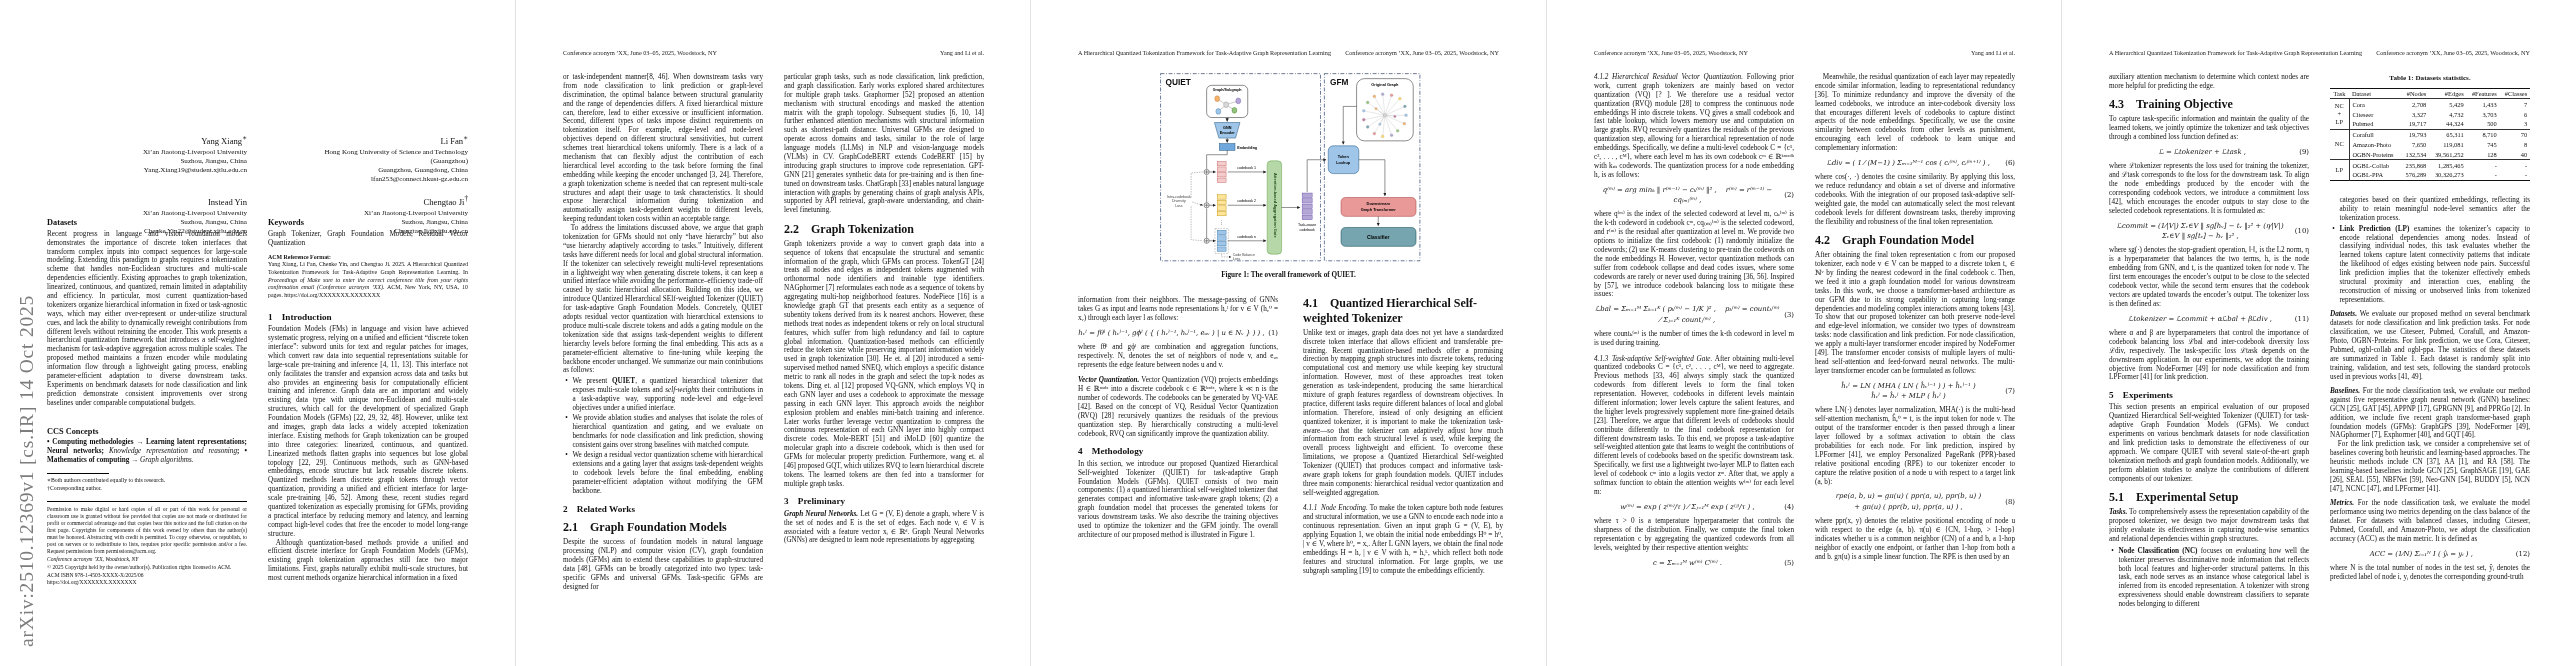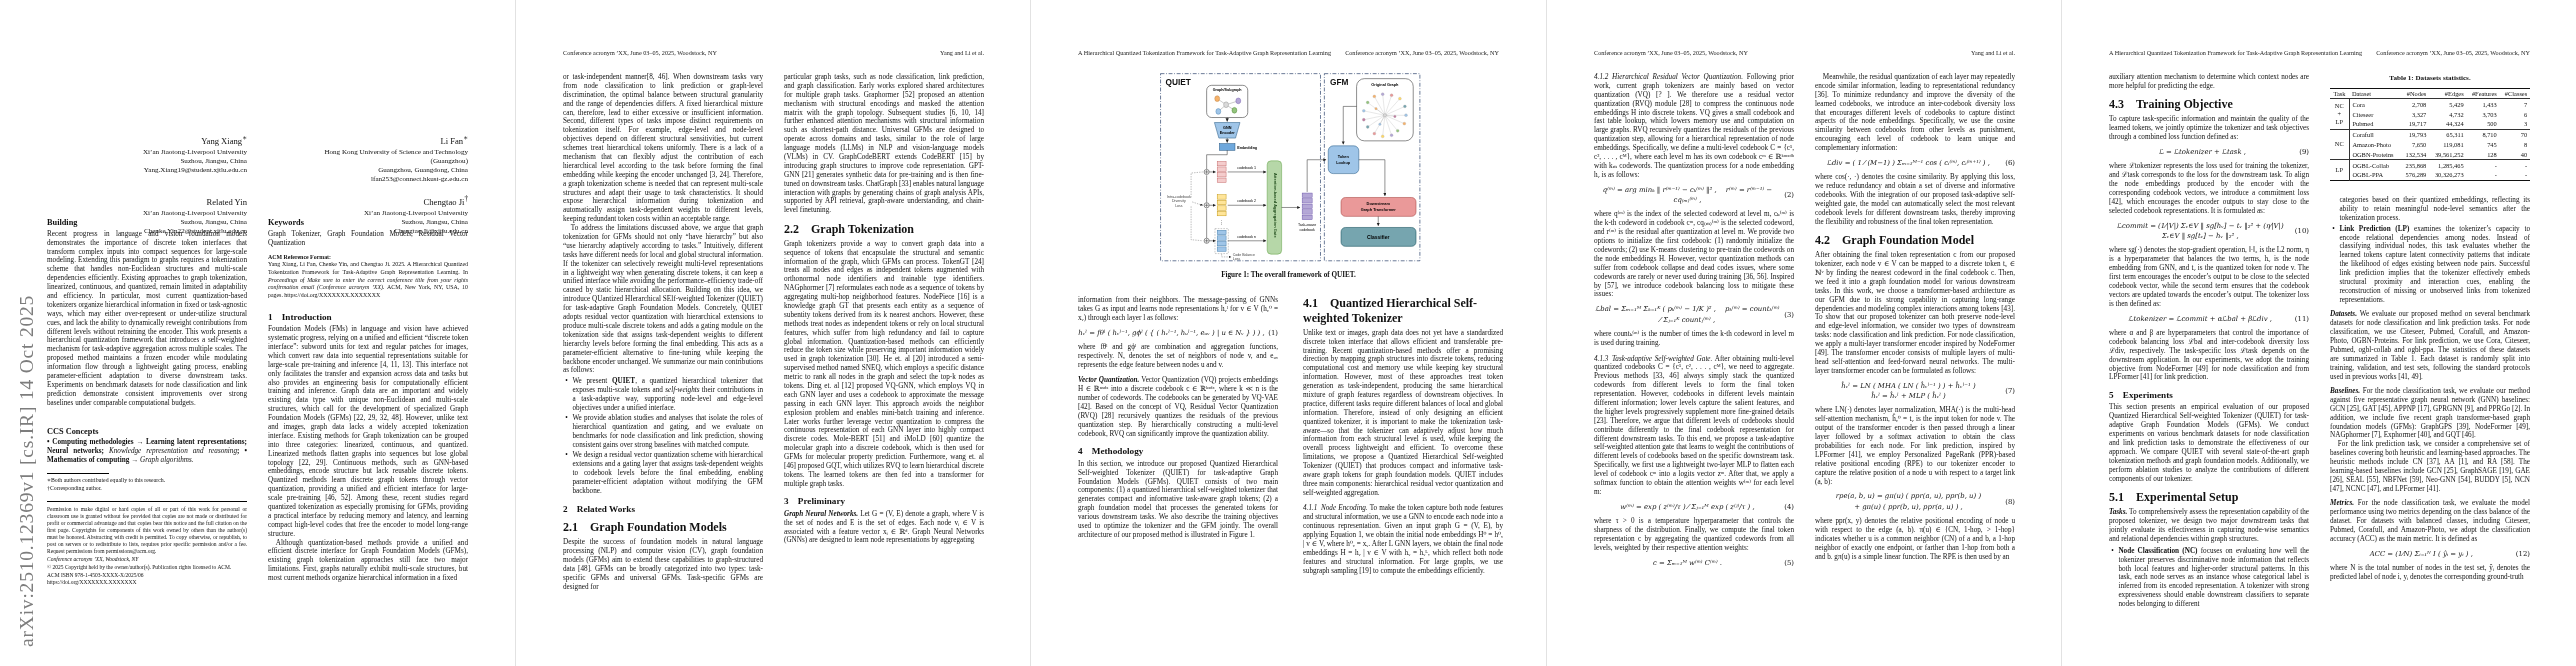--- a/index.html
+++ b/index.html
@@ -69,34 +69,34 @@
       <div class="aaff">Yang.Xiang19@student.xjtlu.edu.cn</div>
     </div>
     <div class="auth" style="left:268px;top:109px">
       <div class="aname"><span>Li Fan</span><sup>∗</sup></div>
       <div class="aaff pre">Hong Kong University of Science and Technology
 (Guangzhou)</div>
       <div class="aaff">Guangzhou, Guangdong, China</div>
       <div class="aaff">lfan253@connect.hkust-gz.edu.cn</div>
     </div>
     <div class="auth" style="left:47px;top:171px">
-      <div class="aname"><span>Related Yin</span><sup></sup></div>
+      <div class="aname"><span>Instead Yin</span><sup></sup></div>
       <div class="aaff">Xi’an Jiaotong-Liverpool University</div>
       <div class="aaff">Suzhou, Jiangsu, China</div>
       <div class="aaff">Chenke.Yin22@student.xjtlu.edu.cn</div>
     </div>
     <div class="auth" style="left:268px;top:171px">
       <div class="aname"><span>Chengtao Ji</span><sup>†</sup></div>
       <div class="aaff">Xi’an Jiaotong-Liverpool University</div>
       <div class="aaff">Suzhou, Jiangsu, China</div>
       <div class="aaff">Chengtao.Ji@xjtlu.edu.cn</div>
     </div>
 
     <div class="col" style="left:47px;top:218px;height:442px">
-      <div class="habs">Building</div>
+      <div class="habs">Datasets</div>
       <p class="body">Recent progress in language and vision foundation models demonstrates the importance of discrete token interfaces that transform complex inputs into compact sequences for large-scale modeling. Extending this paradigm to graphs requires a tokenization scheme that handles non-Euclidean structures and multi-scale dependencies efficiently. Existing approaches to graph tokenization, linearized, continuous, and quantized, remain limited in adaptability and efficiency. In particular, most current quantization-based tokenizers organize hierarchical information in fixed or task-agnostic ways, which may either over-represent or under-utilize structural cues, and lack the ability to dynamically reweight contributions from different levels without retraining the encoder. This work presents a hierarchical quantization framework that introduces a self-weighted mechanism for task-adaptive aggregation across multiple scales. The proposed method maintains a frozen encoder while modulating information flow through a lightweight gating process, enabling parameter-efficient adaptation to diverse downstream tasks. Experiments on benchmark datasets for node classification and link prediction demonstrate consistent improvements over strong baselines under comparable computational budgets.</p>
       <div class="habs" style="margin-top:19px">CCS Concepts</div>
       <p class="body"><span class="b">• Computing methodologies → Learning latent representations; Neural networks; </span><span class="i">Knowledge representation and reasoning</span><span class="b">; • Mathematics of computing → </span><span class="i">Graph algorithms.</span></p>
       <div class="fnrule"></div>
       <p class="fn">∗Both authors contributed equally to this research.</p>
       <p class="fn">†Corresponding author.</p>
       <div class="permrule"></div>
       <p class="perm">Permission to make digital or hard copies of all or part of this work for personal or classroom use is granted without fee provided that copies are not made or distributed for profit or commercial advantage and that copies bear this notice and the full citation on the first page. Copyrights for components of this work owned by others than the author(s) must be honored. Abstracting with credit is permitted. To copy otherwise, or republish, to post on servers or to redistribute to lists, requires prior specific permission and/or a fee. Request permissions from permissions@acm.org.</p>
       <p class="perm i">Conference acronym ’XX, Woodstock, NY</p>
       <p class="perm">© 2025 Copyright held by the owner/author(s). Publication rights licensed to ACM.</p>

